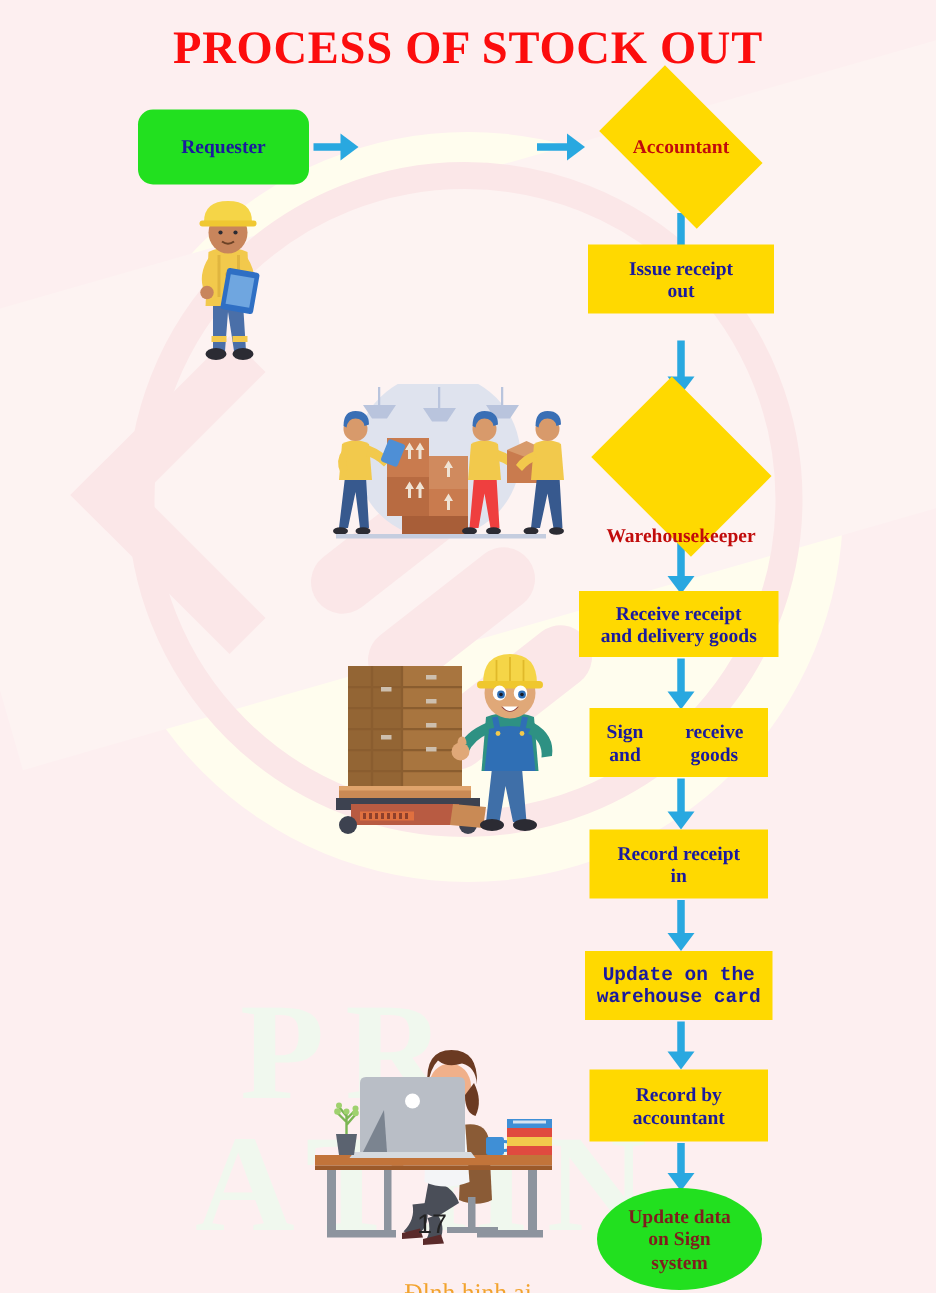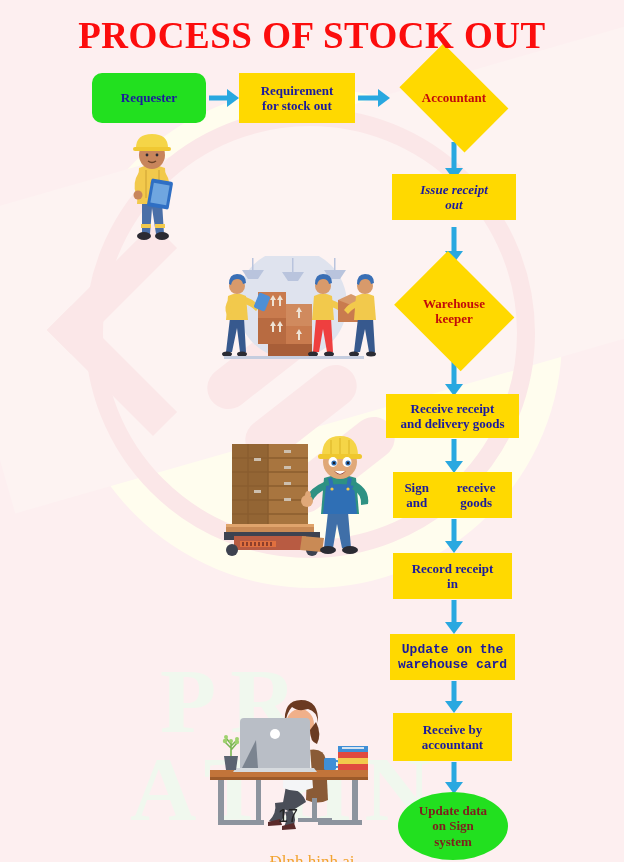--- a/index.html
+++ b/index.html
@@ -80,21 +80,21 @@
   .wm-text.row2 { left: 130px; top: 736px; font-size: 92px; }
 
   
   .title {
     position: absolute;
     left: 0; top: 14px;
     width: 624px;
     text-align: center;
     font-family: "Liberation Serif", serif;
     font-weight: bold;
-    font-size: 37px;
+    font-size: 31px;
     letter-spacing: 0.5px;
     color: #fc0d0d;
     z-index: 5;
   }
 
   
   .node {
     position: absolute;
     z-index: 4;
     display: flex;
@@ -436,51 +436,47 @@
 
   <div class="node green" style="left:92px; top:73px; width:114px; height:50px;border-radius:10px;">
     <span>Requester</span>
   </div>
 
   <div class="arrow horiz" style="left:209px; top:89px; width:30px; height:18px;">
     <div class="shaft" style="width:20px;"></div>
     <div class="head"></div>
   </div>
 
-  <div class="node rect" style="left:239px; top:73px; width:116px; height:50px; flex-direction:column;">
-    <span>Requirement</span>
-    <span>for stock out</span>
-  </div>
 
   <div class="arrow horiz" style="left:358px; top:89px; width:32px; height:18px;">
     <div class="shaft" style="width:22px;"></div>
     <div class="head"></div>
   </div>
 
   <div class="node diamond" style="left:390px; top:55px; width:128px; height:86px;">
     <div class="dia-shape"></div>
     <span class="dia-label">Accountant</span>
   </div>
 
   <div class="arrow vert" style="left:444px; top:142px; width:20px; height:38px;">
     <div class="shaft" style="height:28px;"></div>
     <div class="head"></div>
   </div>
 
-  <div class="node rect" style="left:392px; top:174px; width:124px; height:46px; flex-direction:column;font-style:italic;">
+  <div class="node rect" style="left:392px; top:163px; width:124px; height:46px; flex-direction:column;">
     <span>Issue receipt</span>
     <span>out</span>
   </div>
 
   <div class="arrow vert" style="left:444px; top:227px; width:20px; height:36px;">
     <div class="shaft" style="height:26px;"></div>
     <div class="head"></div>
   </div>
 
-  <div class="node diamond" style="left:389px; top:258px; width:130px; height:106px; flex-direction:column;">
+  <div class="node diamond" style="left:389px; top:258px; width:130px; height:106px; flex-direction:row;align-items:flex-end;">
     <div class="dia-shape"></div>
     <span class="dia-label">Warehouse</span>
     <span class="dia-label">keeper</span>
   </div>
 
   <div class="arrow vert" style="left:444px; top:360px; width:20px; height:36px;">
     <div class="shaft" style="height:26px;"></div>
     <div class="head"></div>
   </div>
 
@@ -518,21 +514,21 @@
     <span>Update on the</span>
     <span>warehouse card</span>
   </div>
 
   <div class="arrow vert" style="left:444px; top:681px; width:20px; height:32px;">
     <div class="shaft" style="height:22px;"></div>
     <div class="head"></div>
   </div>
 
   <div class="node rect" style="left:393px; top:713px; width:119px; height:48px; flex-direction:column;">
-    <span>Receive by</span>
+    <span>Record by</span>
     <span>accountant</span>
   </div>
 
   <div class="arrow vert" style="left:444px; top:762px; width:20px; height:32px;">
     <div class="shaft" style="height:22px;"></div>
     <div class="head"></div>
   </div>
 
   <div class="node ellipse" style="left:398px; top:792px; width:110px; height:68px; flex-direction:column;">
     <span>Update data</span>

